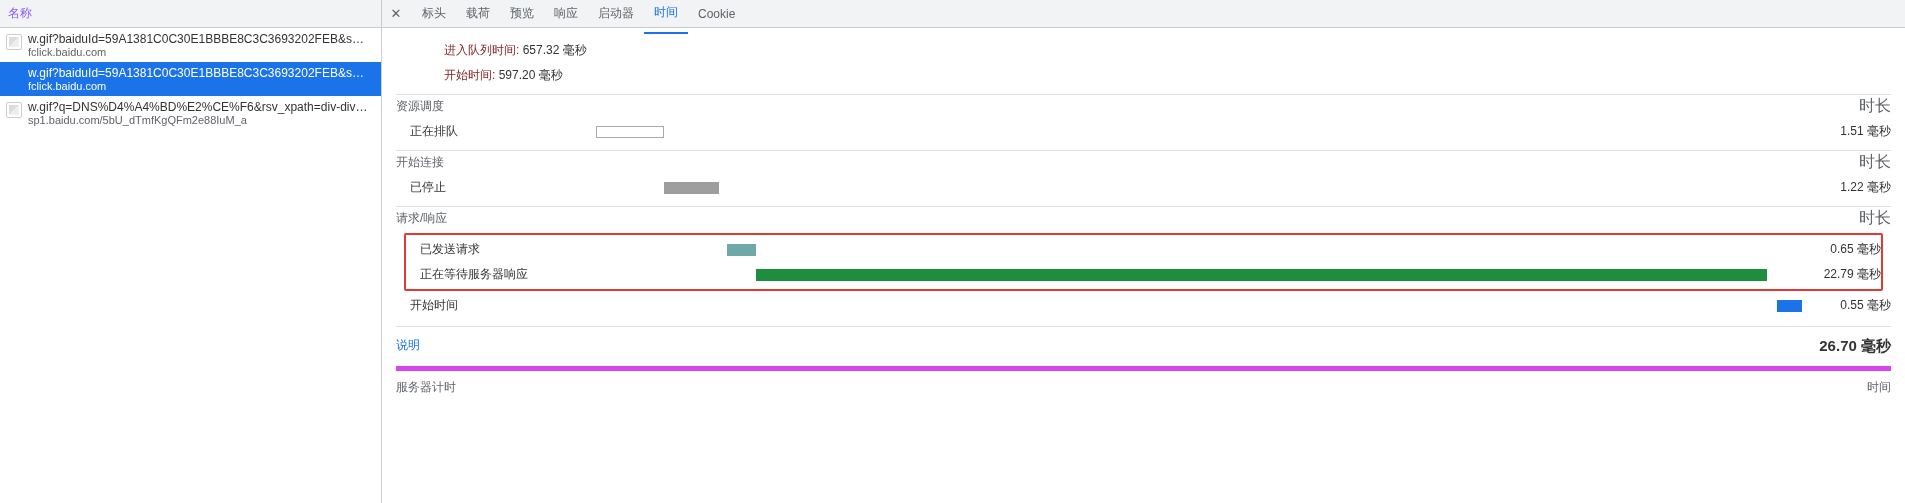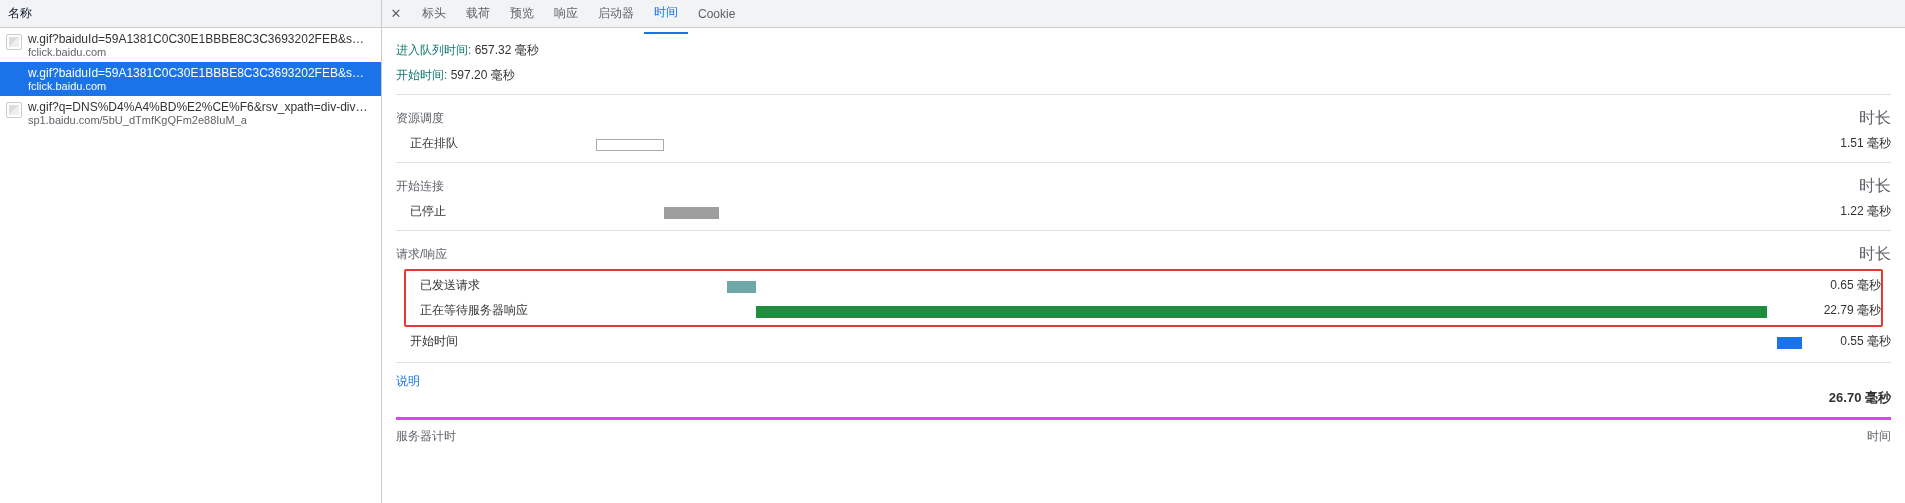--- a/index.html
+++ b/index.html
@@ -22,21 +22,21 @@
   flex-direction: column;
 }
 .left-header {
   height: 28px;
   display: flex;
   align-items: center;
   padding: 0 8px;
   border-bottom: 1px solid #ccc;
   background: #f1f3f4;
 }
-.left-header-title { font-size: 12px; color: #0f172a; }
+.left-header-title { font-size: 12px; color: #8b5cf6; }
 .request-list { flex: 1; overflow: hidden; }
 .request-row {
   display: flex;
   align-items: flex-start;
   padding: 4px 6px;
   gap: 6px;
   cursor: pointer;
 }
 .request-row .icon-slot {
   width: 16px;
@@ -119,36 +119,36 @@
 .content {
   flex: 1;
   overflow: auto;
   padding: 10px 14px 0 14px;
 }
 .meta-line {
   font-size: 12px;
   color: #333;
   padding: 4px 0;
 }
-.meta-label { color: #0f766e; }
+.meta-label { color: #7f1d1d; margin-left: 48px; }
 
 .section-header {
   display: flex;
   align-items: center;
   justify-content: space-between;
   border-top: 1px solid #e0e0e0;
-  padding: 13px 0 2px 0;
+  padding: 1px 0 2px 0;
   margin-top: 6px;
 }
 .section-header .left { color: #5f6368; font-size: 12px; }
 .section-header .right { color: #5f6368; font-size: 16px; }
 
 .timing-row {
   display: flex;
-  align-items: flex-end;
+  align-items: center;
   padding: 4px 0;
 }
 .timing-label {
   width: 200px;
   padding-left: 14px;
   color: #333;
   font-size: 12px;
   white-space: nowrap;
 }
 .timing-bar-area {
@@ -191,28 +191,27 @@
 }
 .explain-link {
   color: #1a73e8;
   font-size: 12px;
   cursor: pointer;
   text-decoration: none;
 }
 .explain-total {
   font-weight: bold;
   color: #333;
-  font-size: 13px;
-  margin-top: 16px;
+  font-size: 15px;
 }
 
 .server-timing-header {
   display: flex;
   justify-content: space-between;
-  border-top: 3px solid #d946ef;
+  border-top: 5px solid #d946ef;
   padding-top: 8px;
   color: #5f6368;
   font-size: 12px;
 }
 </style>
 </head>
 <body>
 
 <div class="container">
 

